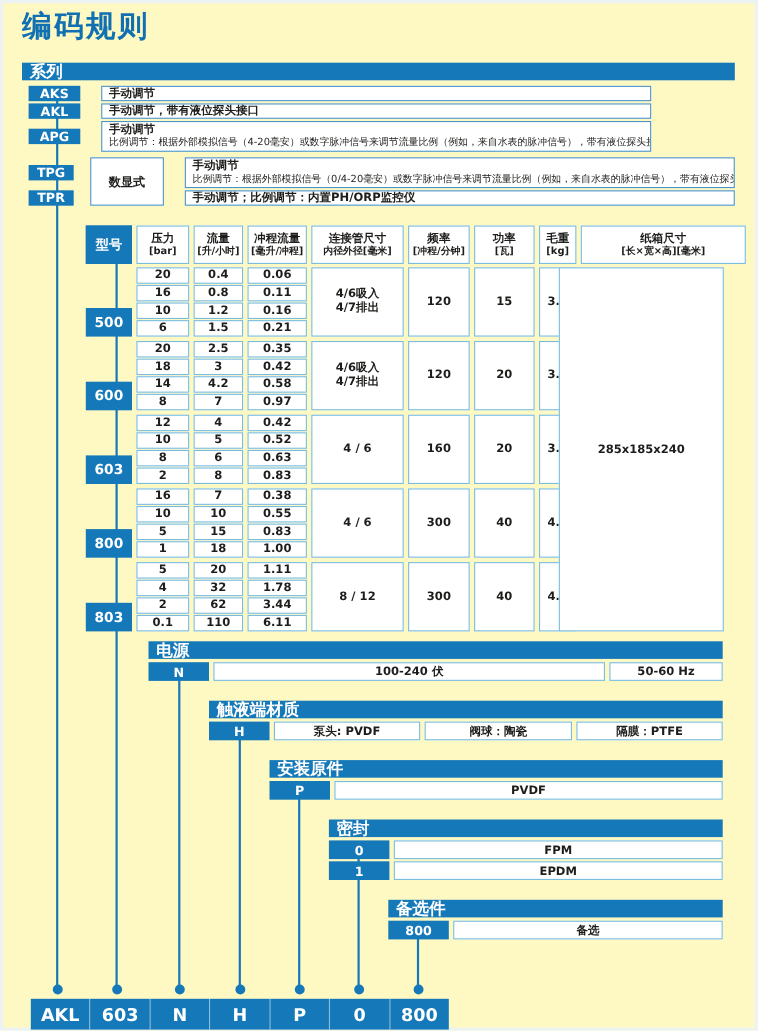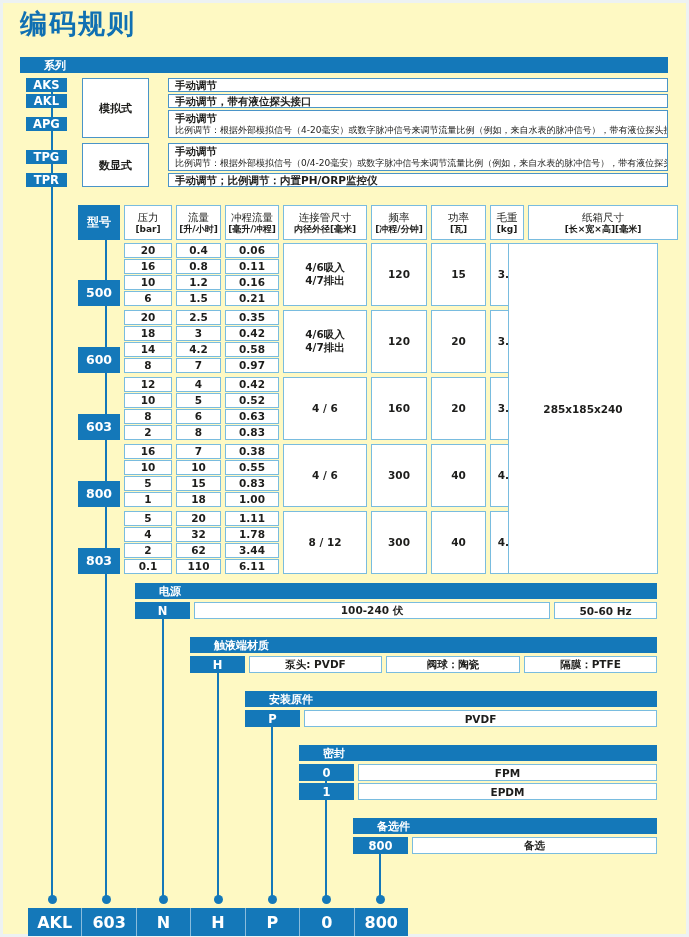--- a/index.html
+++ b/index.html
@@ -1,22 +1,22 @@
 <!DOCTYPE html>
 <html><head>
 <meta charset="utf-8">
 <style>
   html,body{margin:0;padding:0;background:#fff;}
   .page{position:relative;width:689px;height:937px;background:#fef9c3;overflow:hidden;
         font-family:"DejaVu Sans","Liberation Sans",sans-serif;color:#1d1d1b;
         box-shadow:inset 0 0 0 3px #edf2f2;}
   .title{position:absolute;left:20px;top:6px;margin:0;font-size:27px;font-weight:bold;
          color:#1070b2;letter-spacing:2px;}
-  .hdrbar{position:absolute;height:16px;background:#1478b9;color:#fff;font-size:11px;
-          font-weight:bold;display:flex;align-items:center;padding-left:24px;box-sizing:border-box;}
+  .hdrbar{position:absolute;height:16px;background:#1478b9;color:#fff;font-size:15px;
+          font-weight:bold;display:flex;align-items:center;padding-left:7px;box-sizing:border-box;}
   .cell{background:#fff;border:1px solid #79bcdf;box-sizing:border-box;
         display:flex;align-items:center;justify-content:center;}
   .bluebox{background:#1478b9;color:#fff;font-weight:bold;display:flex;align-items:center;
            justify-content:center;box-sizing:border-box;}
   
   .series{position:absolute;left:20px;top:78px;width:648px;}
   .srow{display:flex;align-items:stretch;margin-bottom:5px;}
   .scodes{width:47px;margin-left:6px;display:flex;flex-direction:column;}
   .cwrap{display:flex;align-items:center;margin-bottom:2px;}
   .cwrap:last-child{margin-bottom:0;}
@@ -30,21 +30,21 @@
   .dbox:last-child{margin-bottom:0;}
   .d1{font-size:10.5px;font-weight:bold;line-height:12px;white-space:nowrap;}
   .d2{font-size:9px;line-height:12px;white-space:nowrap;}
   .d2:empty{display:none;}
   
   .spech{position:absolute;left:78px;top:205px;display:flex;}
   .hc{height:35px;background:#fff;border:1px solid #79bcdf;box-sizing:border-box;margin-right:4px;
       display:flex;flex-direction:column;align-items:center;justify-content:center;text-align:center;}
   .hc:last-child{margin-right:0;}
   .hc.bluehc{background:#1478b9;border-color:#1478b9;color:#fff;font-size:12px;font-weight:bold;}
-  .hl1{font-size:10.5px;font-weight:normal;line-height:13px;}
+  .hl1{font-size:10.5px;font-weight:bold;line-height:13px;}
   .hl2{font-size:9px;font-weight:600;line-height:11px;}
   .w-m{width:42px}.w-p{width:48px}.w-f{width:45px}.w-s{width:54px}.w-pi{width:84px}
   .w-fr{width:56px}.w-po{width:55px}.w-wt{width:34px}.w-ca{width:150px}
   .specb{position:absolute;left:78px;top:243px;width:580px;height:331px;}
   .sgroup{display:flex;height:62.5px;margin-bottom:4.5px;}
   .mcell{width:42px;margin-right:4px;font-size:12.5px;margin-top:37px;}
   .scol{display:flex;flex-direction:column;justify-content:space-between;margin-right:4px;}
   .scol .cell{height:14.5px;font-size:10.5px;font-weight:600;}
   .bigcell{margin-right:4px;font-size:10.5px;font-weight:600;flex-direction:column;}
   .pl{line-height:13px;}
@@ -85,21 +85,20 @@
         <div class="cwrap h1">
             <div class="codebox bluebox">AKS</div>
           </div>
         <div class="cwrap h1">
             <div class="codebox bluebox">AKL</div>
           </div>
         <div class="cwrap h2">
             <div class="codebox bluebox">APG</div>
           </div>
       </div>
-      <div class="stype">模拟式</div>
       <div class="sdescs">
         <div class="dbox h1">
             <div class="d1">手动调节</div>
           </div>
         <div class="dbox h1">
             <div class="d1">手动调节，带有液位探头接口</div>
           </div>
         <div class="dbox h2">
             <div class="d1">手动调节</div>
             <div class="d2">比例调节：根据外部模拟信号（4-20毫安）或数字脉冲信号来调节流量比例（例如，来自水表的脉冲信号），带有液位探头接口</div>

